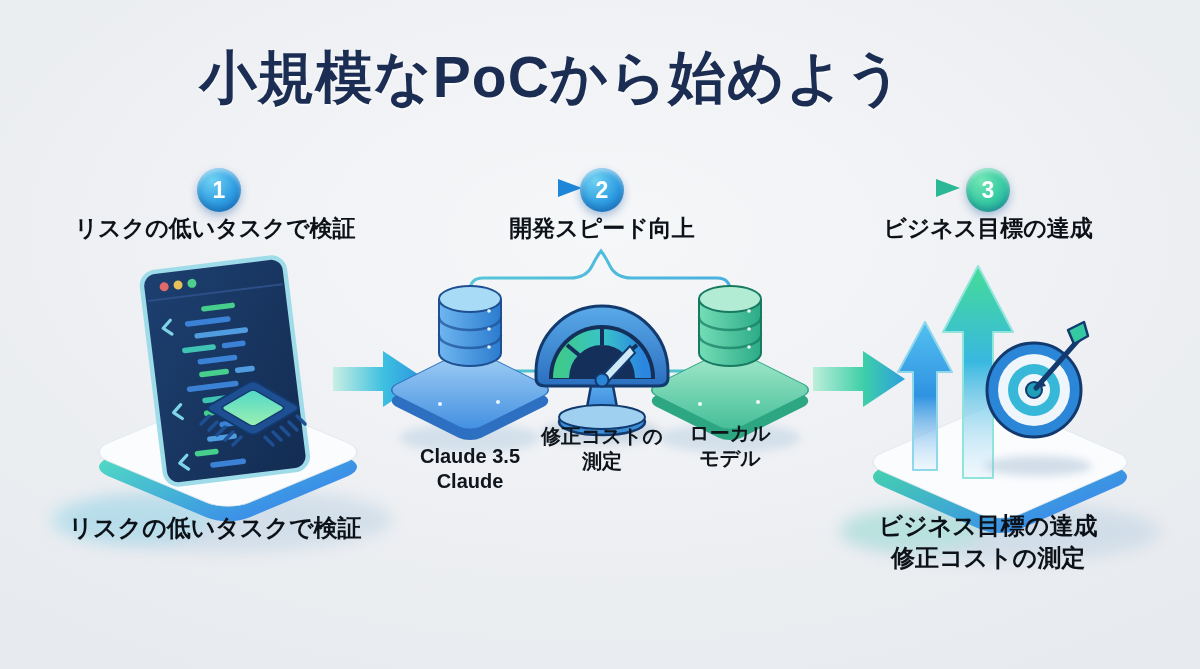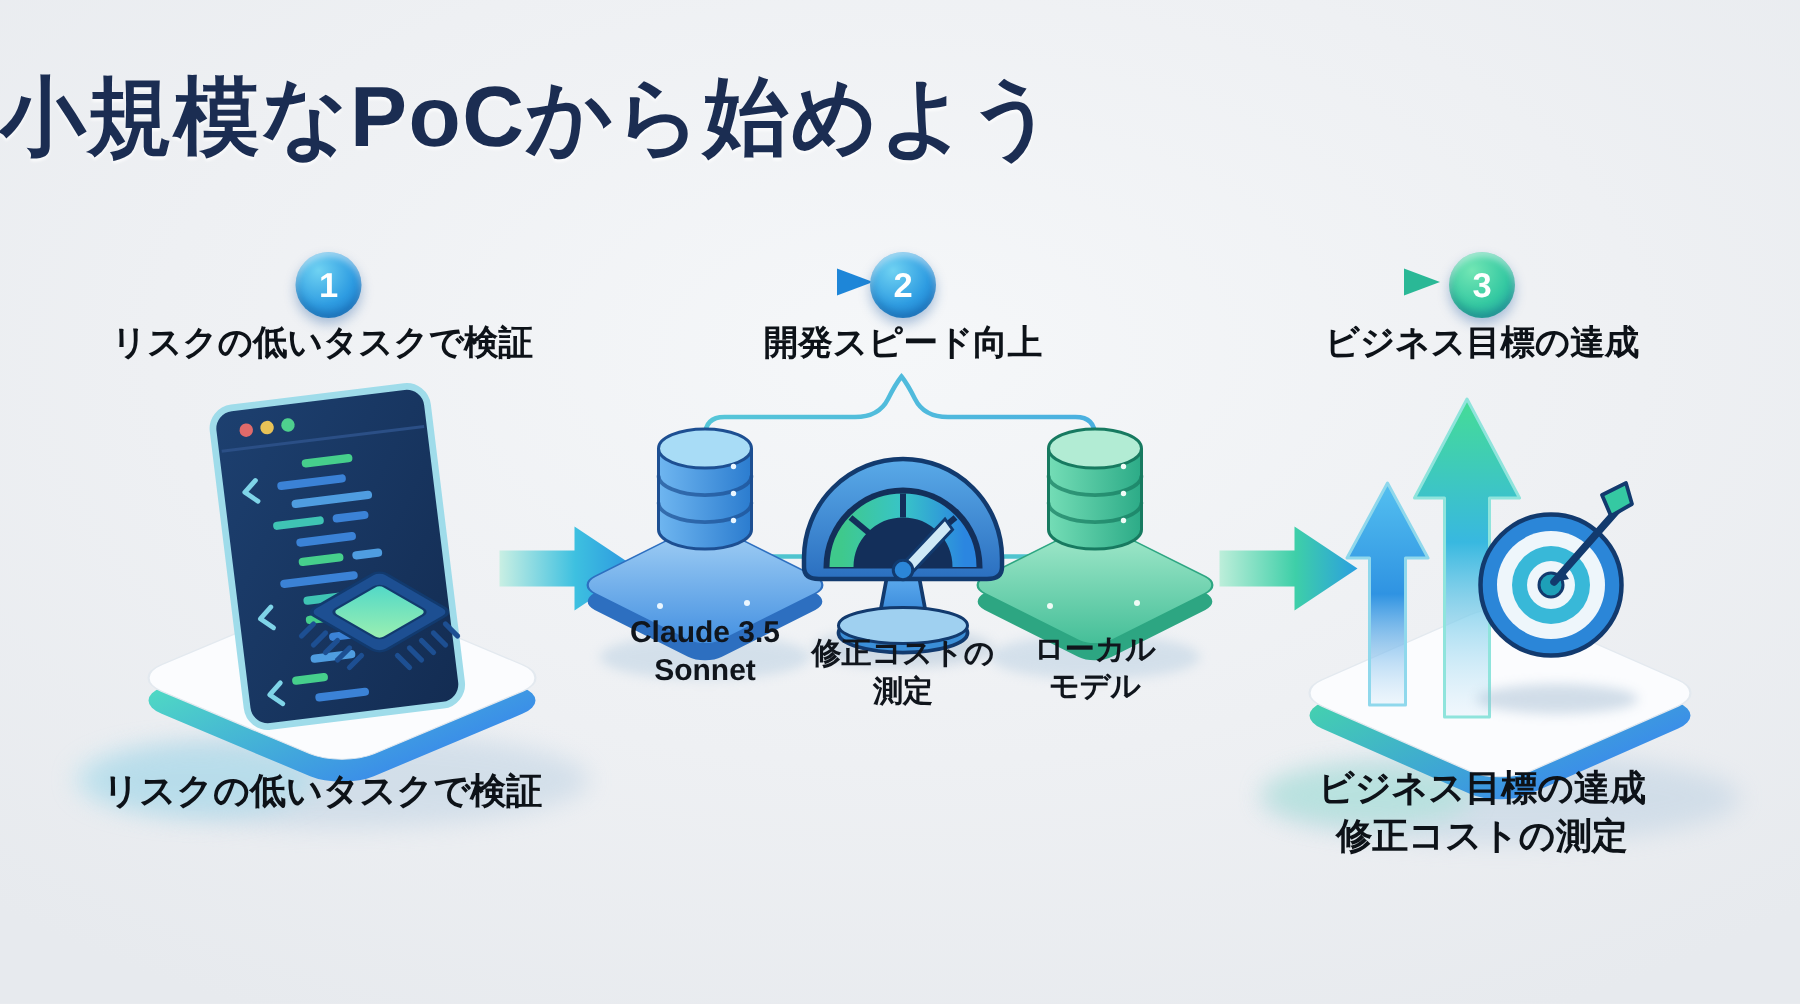--- a/index.html
+++ b/index.html
@@ -6,21 +6,21 @@
   body{
     font-family:"Liberation Sans","DejaVu Sans",sans-serif;
     background:#e9ebef;
   }
   #stage{
     position:relative;width:1200px;height:669px;overflow:hidden;
     background:radial-gradient(ellipse 900px 500px at 50% 35%, #f5f7f9 0%, #eef0f3 55%, #e7eaee 100%);
   }
   .abs{position:absolute;}
   #title{
-    top:40px;left:0;width:1080px;
+    top:40px;left:12px;width:1080px;text-align:center;
     font-size:57px;font-weight:800;color:#1b2d52;letter-spacing:1px;
     text-shadow:0 2px 2px rgba(255,255,255,.7);
   }
   .step-circle{
     width:44px;height:44px;border-radius:50%;
     display:flex;align-items:center;justify-content:center;
     color:#fff;font-size:23px;font-weight:800;
     box-shadow:0 4px 8px rgba(30,90,160,.35), inset 0 -4px 6px rgba(0,40,90,.25), inset 0 3px 4px rgba(255,255,255,.5);
   }
   .circle-blue{background:radial-gradient(circle at 35% 28%, #6fd2f2 0%, #2f9de2 55%, #1877cc 100%);}
@@ -298,23 +298,23 @@
     <span>2</span>
   </div>
   <div class="abs step-circle circle-teal" style="left:966px;top:168px">
     <span>3</span>
   </div>
 
   <div class="abs step-label" style="left:15px;top:213px">リスクの低いタスクで検証</div>
   <div class="abs step-label" style="left:402px;top:213px">開発スピード向上</div>
   <div class="abs step-label" style="left:788px;top:213px">ビジネス目標の達成</div>
 
-  <div class="abs small-label" style="left:385px;top:410px">
+  <div class="abs small-label" style="left:385px;top:444px">
     <span>Claude 3.5</span>
-    <span>Sonnet</span>
+    <span>Claude</span>
   </div>
   <div class="abs small-label" style="left:517px;top:424px">
     <span>修正コストの</span>
     <span>測定</span>
   </div>
   <div class="abs small-label" style="left:645px;top:421px">
     <span>ローカル</span>
     <span>モデル</span>
   </div>
 

